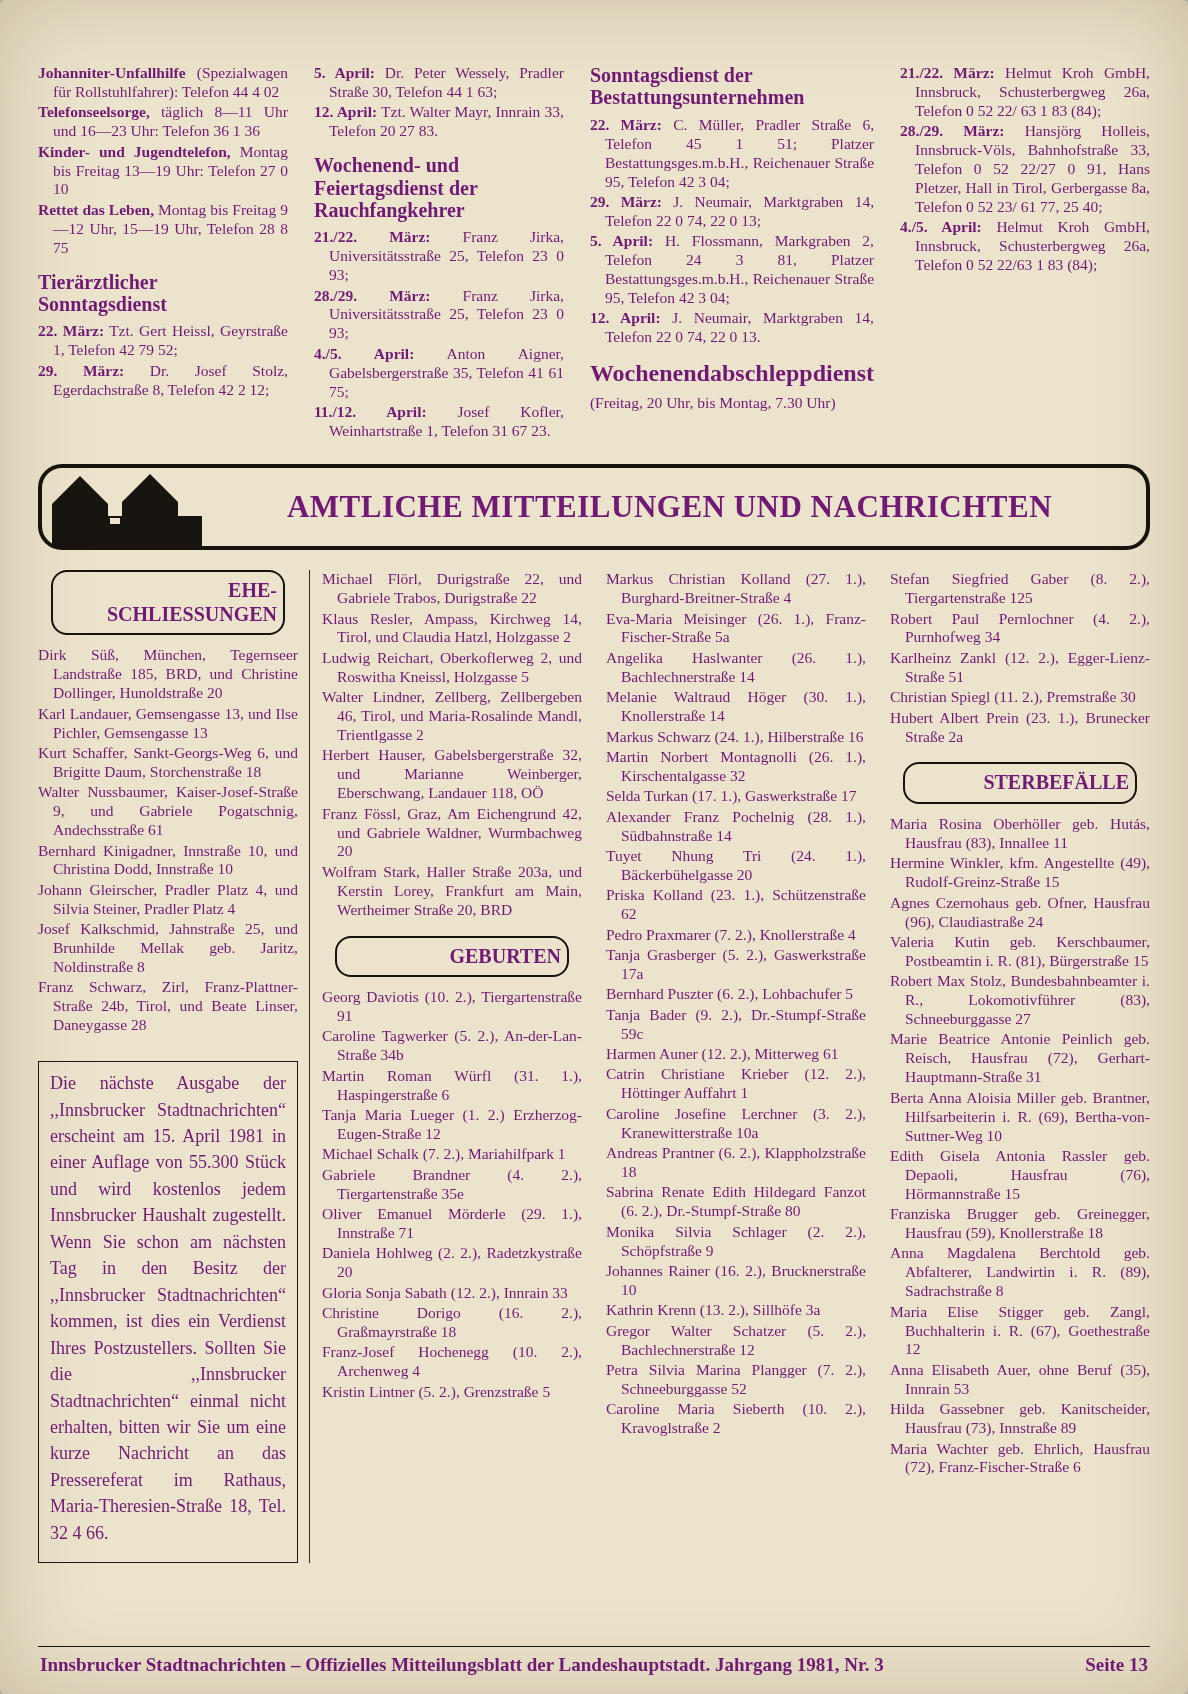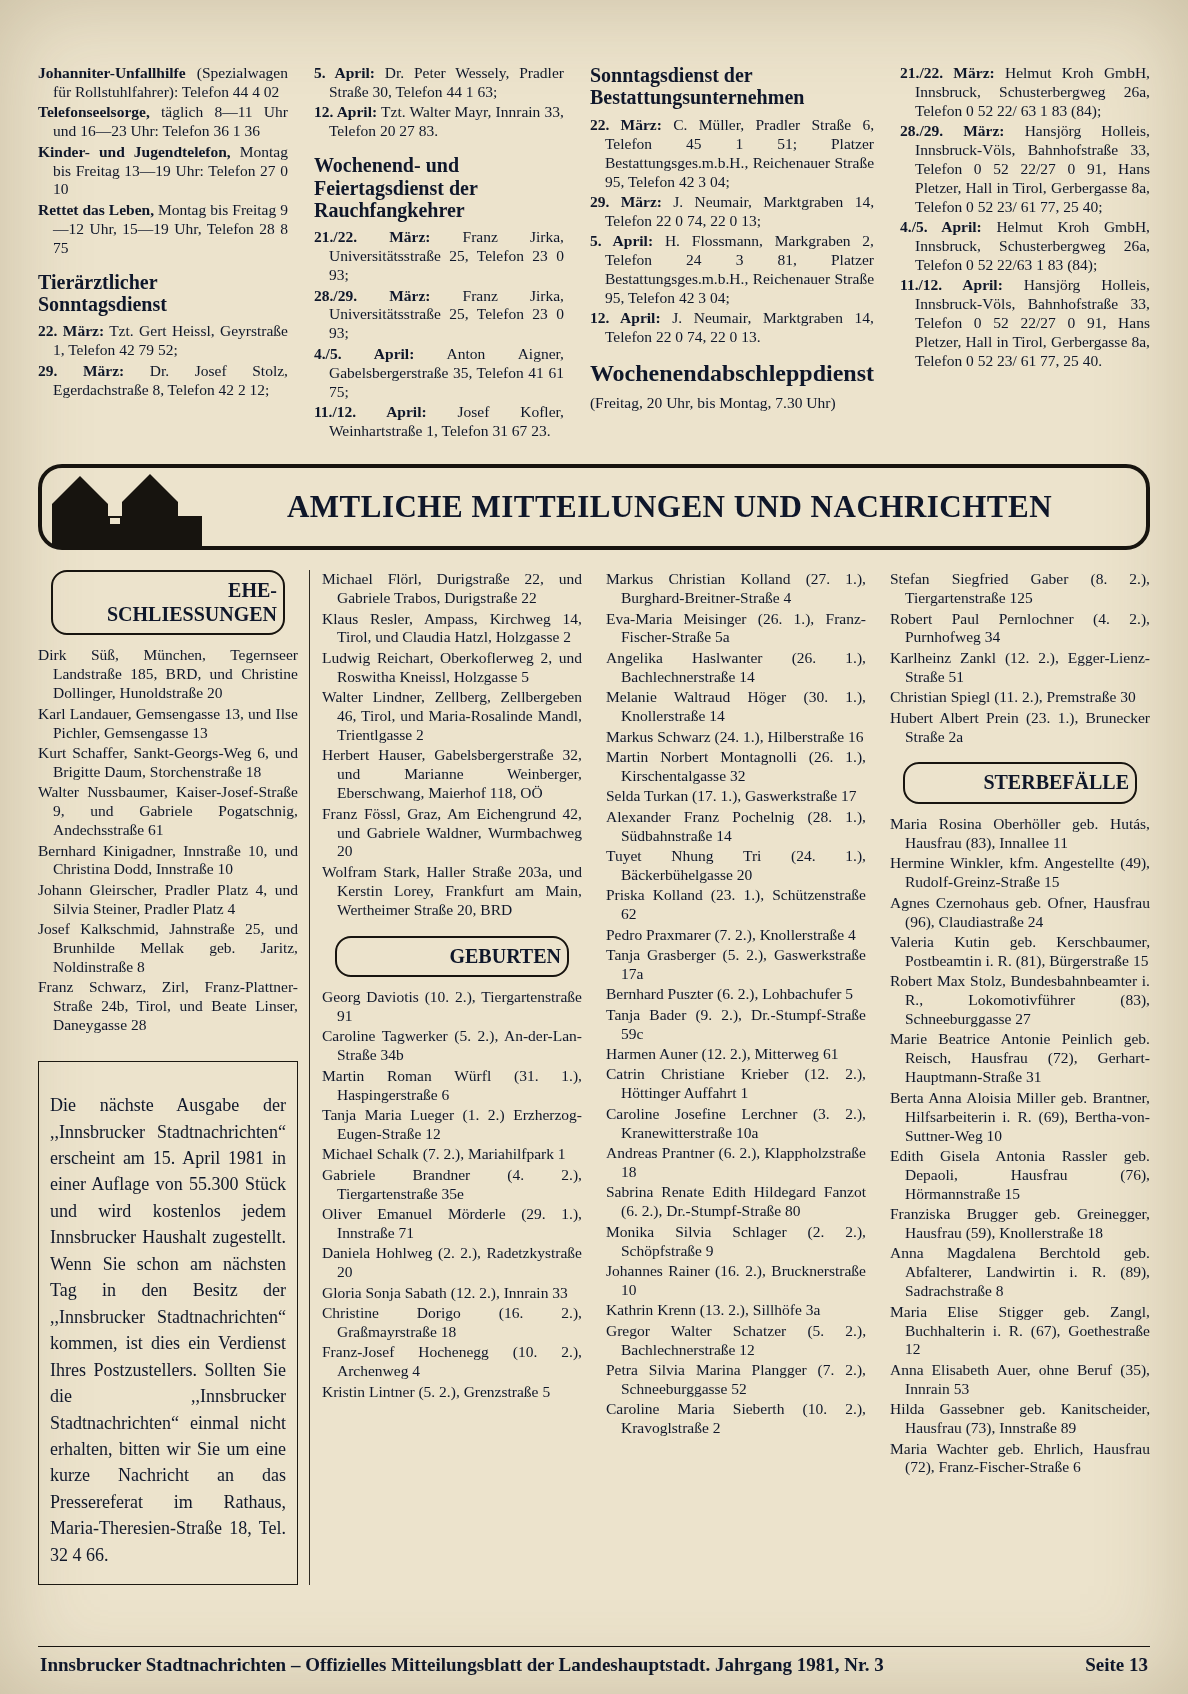--- a/index.html
+++ b/index.html
@@ -2,25 +2,26 @@
 <html><head>
 <meta charset="utf-8">
 <style>
   * { margin:0; padding:0; box-sizing:border-box; }
   html, body { background:#b8b0a0; }
   .page {
     width:1188px; height:1694px;
     margin:0 auto;
     background:#ece3cc;
     box-shadow: inset 0 0 90px rgba(110,92,55,.28);
-    color:#0f172a;
+    color:#701a75;
     font-family:"Liberation Serif", serif;
     position:relative;
     padding:64px 38px 0 38px;
     overflow:hidden;
+    border-radius:6px;
   }
   
   .entry {
     font-size:15.5px;
     line-height:1.22;
     text-align:justify;
     padding-left:15px;
     text-indent:-15px;
     margin-bottom:1.5px;
   }
@@ -79,21 +80,21 @@
     line-height:1.18;
     padding:7px 6px;
     width:90%;
     margin:0 auto 11px auto;
   }
   .section-box.mid { margin-top:16px; }
   
   .notice-box {
     border:1.8px solid #1c1912;
     margin-top:26px;
-    padding:30px 11px 16px 11px;
+    padding:8px 11px 16px 11px;
     font-size:18px;
     line-height:1.47;
     text-align:justify;
   }
   
   .page-footer {
     position:absolute;
     left:38px; right:38px; bottom:14px;
     border-top:1.8px solid #17140f;
     display:flex;
@@ -148,21 +149,20 @@
         </div>
       <h3 class="col-heading small">Wochenendabschleppdienst</h3>
       <p class="entry">(Freitag, 20 Uhr, bis Montag, 7.30 Uhr)</p>
     </div>
 
     <div class="tcol">
       <div>
           <p class="entry"><b>21./22. März:</b> Helmut Kroh GmbH, Innsbruck, Schusterbergweg 26a, Telefon 0 52 22/ 63 1 83 (84);</p>
           <p class="entry"><b>28./29. März:</b> Hansjörg Holleis, Innsbruck-Völs, Bahnhofstraße 33, Telefon 0 52 22/27 0 91, Hans Pletzer, Hall in Tirol, Gerbergasse 8a, Telefon 0 52 23/ 61 77, 25 40;</p>
           <p class="entry"><b>4./5. April:</b> Helmut Kroh GmbH, Innsbruck, Schusterbergweg 26a, Telefon 0 52 22/63 1 83 (84);</p>
-          <p class="entry"><b>11./12. April:</b> Hansjörg Holleis, Innsbruck-Völs, Bahnhofstraße 33, Telefon 0 52 22/27 0 91, Hans Pletzer, Hall in Tirol, Gerbergasse 8a, Telefon 0 52 23/ 61 77, 25 40.</p>
         </div>
     </div>
 
   </div>
 
   <div class="banner">
     <span class="banner-logo">
       <svg width="160" height="78" viewBox="0 0 160 78" aria-hidden="true">
         <polygon fill="#17140f" points="6,34 34,6 62,34 62,46 76,46 76,32 104,4 132,32 132,46 156,46 156,76 6,76"></polygon>
         <rect fill="#ece3cc" x="64" y="48" width="10" height="6"></rect>
@@ -190,21 +190,21 @@
         </div>
       <div class="notice-box">Die nächste Ausgabe der ,,Innsbrucker Stadtnachrichten“ erscheint am 15. April 1981 in einer Auflage von 55.300 Stück und wird kostenlos jedem Innsbrucker Haushalt zugestellt. Wenn Sie schon am nächsten Tag in den Besitz der ,,Innsbrucker Stadtnachrichten“ kommen, ist dies ein Verdienst Ihres Postzustellers. Sollten Sie die ,,Innsbrucker Stadtnachrichten“ einmal nicht erhalten, bitten wir Sie um eine kurze Nachricht an das Pressereferat im Rathaus, Maria-Theresien-Straße 18, Tel. 32 4 66.</div>
     </div>
 
     <div class="bcol bcol2">
       <div>
           <p class="entry">Michael Flörl, Durigstraße 22, und Gabriele Trabos, Durigstraße 22</p>
           <p class="entry">Klaus Resler, Ampass, Kirchweg 14, Tirol, und Claudia Hatzl, Holzgasse 2</p>
           <p class="entry">Ludwig Reichart, Oberkoflerweg 2, und Roswitha Kneissl, Holzgasse 5</p>
           <p class="entry">Walter Lindner, Zellberg, Zellbergeben 46, Tirol, und Maria-Rosalinde Mandl, Trientlgasse 2</p>
-          <p class="entry">Herbert Hauser, Gabelsbergerstraße 32, und Marianne Weinberger, Eberschwang, Maierhof 118, OÖ</p>
+          <p class="entry">Herbert Hauser, Gabelsbergerstraße 32, und Marianne Weinberger, Eberschwang, Landauer 118, OÖ</p>
           <p class="entry">Franz Fössl, Graz, Am Eichengrund 42, und Gabriele Waldner, Wurmbachweg 20</p>
           <p class="entry">Wolfram Stark, Haller Straße 203a, und Kerstin Lorey, Frankfurt am Main, Wertheimer Straße 20, BRD</p>
         </div>
       <div class="section-box mid">
         <div>GEBURTEN</div>
       </div>
       <div>
           <p class="entry">Georg Daviotis (10. 2.), Tiergartenstraße 91</p>
           <p class="entry">Caroline Tagwerker (5. 2.), An-der-Lan-Straße 34b</p>
           <p class="entry">Martin Roman Würfl (31. 1.), Haspingerstraße 6</p>

